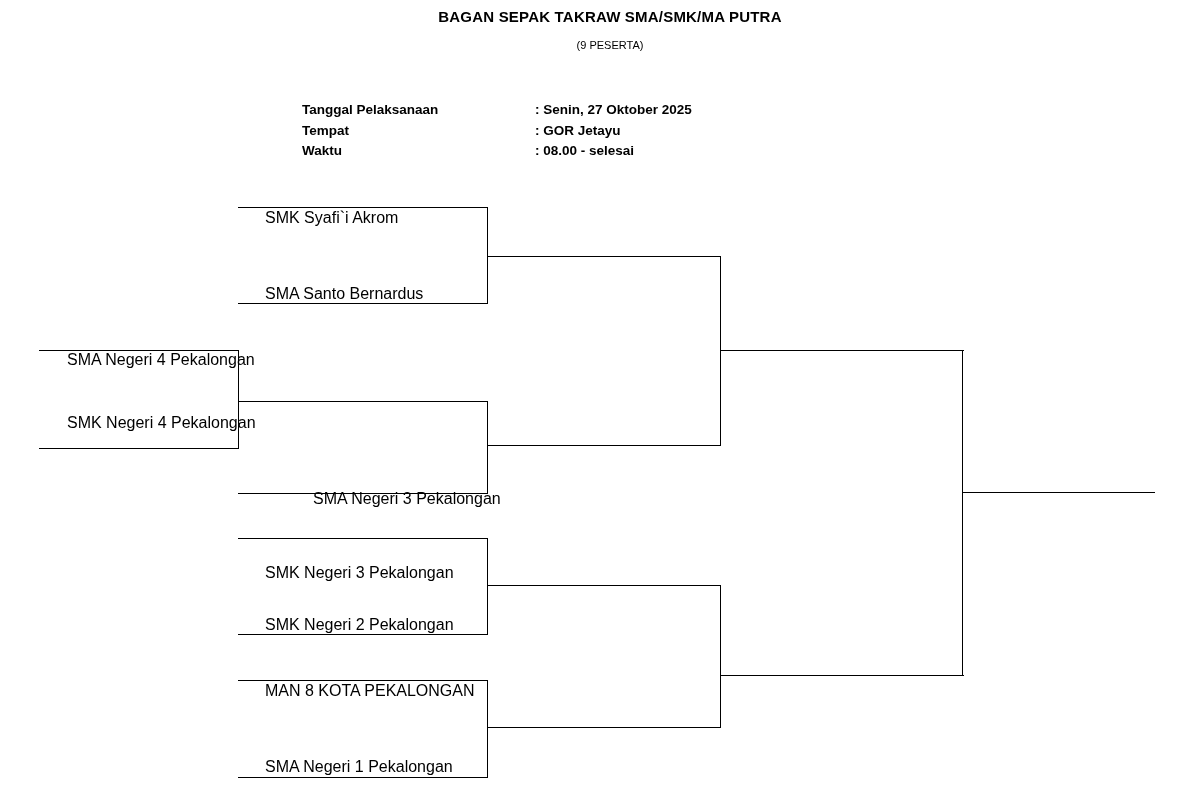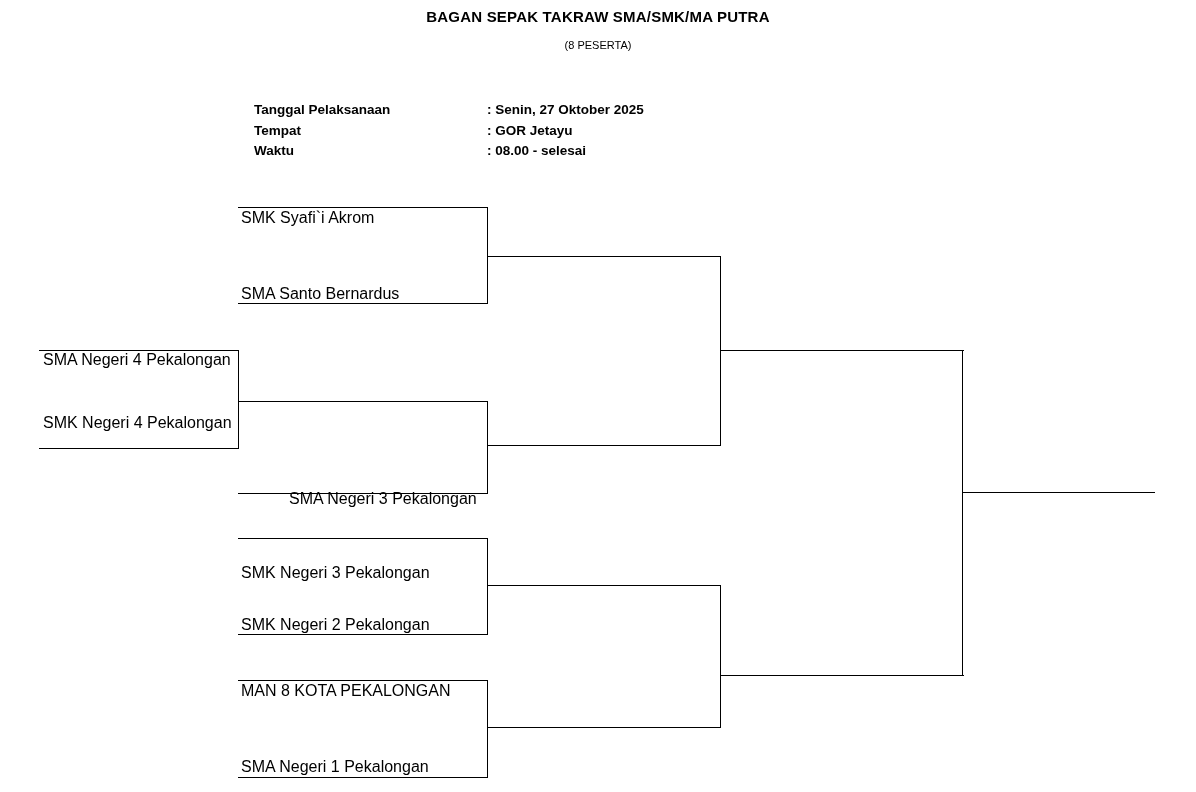--- a/index.html
+++ b/index.html
@@ -1,15 +1,15 @@
 <!DOCTYPE html>
 <html><head>
 <meta charset="utf-8">
 <style>
-  * { box-sizing: border-box; }
+  * { box-sizing: border-box; padding-left: 24px; }
   html, body {
     margin: 0;
     padding: 0;
     background: #ffffff;
   }
   body {
     font-family: "Liberation Sans", sans-serif;
     color: #000000;
     width: 1196px;
     height: 792px;
@@ -89,21 +89,21 @@
     white-space: nowrap;
     color: #000000;
   }
 </style>
 </head>
 <body>
 
 <div id="stage">
 
   <div class="title">BAGAN SEPAK TAKRAW SMA/SMK/MA PUTRA</div>
-  <div class="subtitle">(8 PESERTA)</div>
+  <div class="subtitle">(9 PESERTA)</div>
 
   <div class="info">
     <div class="info-row">
       <span class="info-label">Tanggal Pelaksanaan</span>
       <span class="info-value">: Senin, 27 Oktober 2025</span>
     </div>
     <div class="info-row">
       <span class="info-label">Tempat</span>
       <span class="info-value">: GOR Jetayu</span>
     </div>

